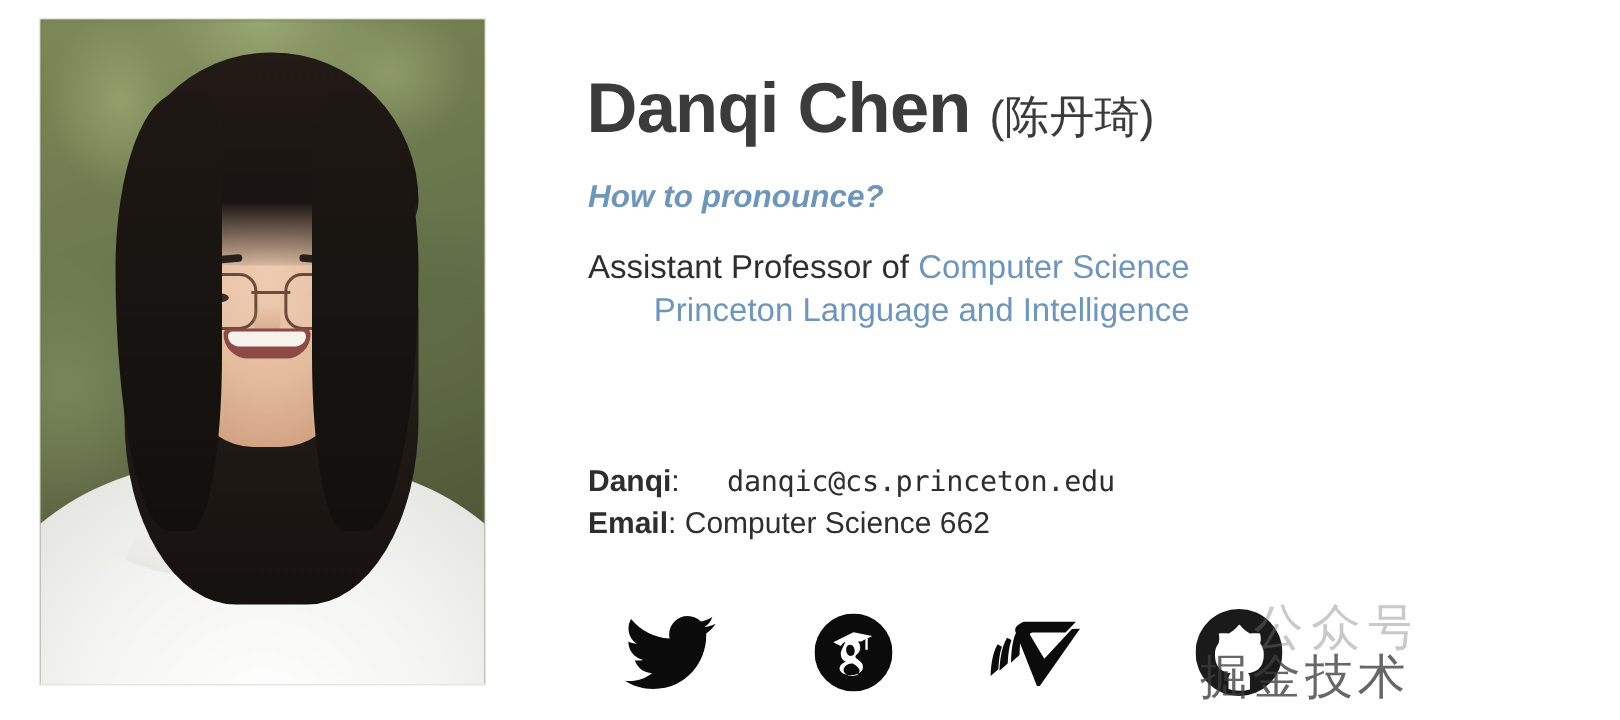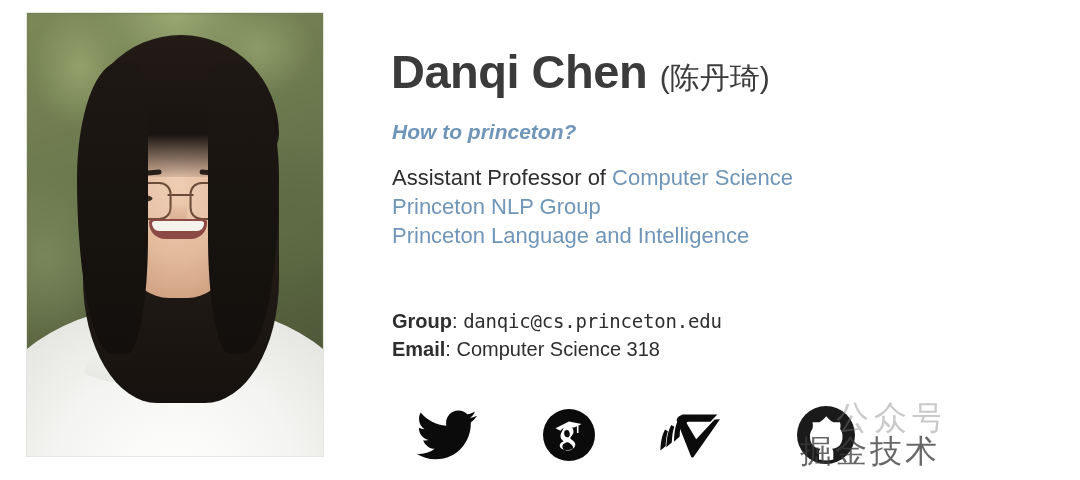--- a/index.html
+++ b/index.html
@@ -207,36 +207,38 @@
     white-space: nowrap;
   }
   .affil {
     position: absolute;
     left: 1px;
     top: 163px;
     font-size: 22px;
     line-height: 29px;
     color: #2e2e2e;
     white-space: nowrap;
+    text-align: right;
   }
   .affil .lnk { color: #6f95b8; }
   .contact {
     position: absolute;
     left: 1px;
     top: 307px;
     font-size: 20px;
     line-height: 28px;
     color: #2e2e2e;
     white-space: nowrap;
   }
   .contact b { font-weight: bold; }
   .mono {
     font-family: "DejaVu Sans Mono", monospace;
     font-size: 19px;
     letter-spacing: -0.2px;
+    margin-left: 26px;
   }
 
   
   .socials {
     position: absolute;
     left: 416px;
     top: 406px;
     width: 470px;
     height: 62px;
   }
@@ -316,31 +318,30 @@
     <div class="hair-side-r"></div>
   </div>
 
   <div class="info">
 
     <div class="name">
       <span>Danqi Chen</span>
       <span class="cn">(陈丹琦)</span>
     </div>
 
-    <div class="pronounce">How to princeton?</div>
+    <div class="pronounce">How to pronounce?</div>
 
     <div class="affil">
       <div><span>Assistant Professor of </span><span class="lnk">Computer Science</span></div>
-      <div class="lnk">Princeton NLP Group</div>
       <div class="lnk">Princeton Language and Intelligence</div>
     </div>
 
     <div class="contact">
-      <div><b>Group</b><span>: </span><span class="mono">danqic@cs.princeton.edu</span></div>
-      <div><b>Email</b><span>: </span><span>Computer Science 318</span></div>
+      <div><b>Danqi</b><span>: </span><span class="mono">danqic@cs.princeton.edu</span></div>
+      <div><b>Email</b><span>: </span><span>Computer Science 662</span></div>
     </div>
 
   </div>
 
   <div class="socials">
 
     <div class="social" style="left:0px;">
       <span>
         <svg width="62" height="52" viewBox="0 0 62 52">
           <path fill="#0b0b0b" d="M60.5 7.1c-2.1 1-4.4 1.6-6.8 1.9 2.5-1.5 4.3-3.8 5.2-6.6-2.3 1.4-4.9 2.4-7.6 2.9C49.1 3 45.9 1.6 42.4 1.6c-6.8 0-12.3 5.5-12.3 12.3 0 1 .1 1.9.3 2.8C20.2 16.2 10.9 11.2 4.7 3.6 3.6 5.5 3 7.6 3 10c0 4.3 2.2 8 5.5 10.2-2-.1-3.9-.6-5.6-1.5v.2c0 6 4.2 10.9 9.9 12.1-1 .3-2.1.4-3.3.4-.8 0-1.6-.1-2.3-.2 1.6 4.9 6.1 8.5 11.5 8.6-4.2 3.3-9.5 5.2-15.3 5.2-1 0-2-.1-2.9-.2 5.5 3.5 12 5.5 19 5.5 22.8 0 35.3-18.9 35.3-35.3v-1.6c2.4-1.8 4.5-3.9 6.2-6.3z"></path>

